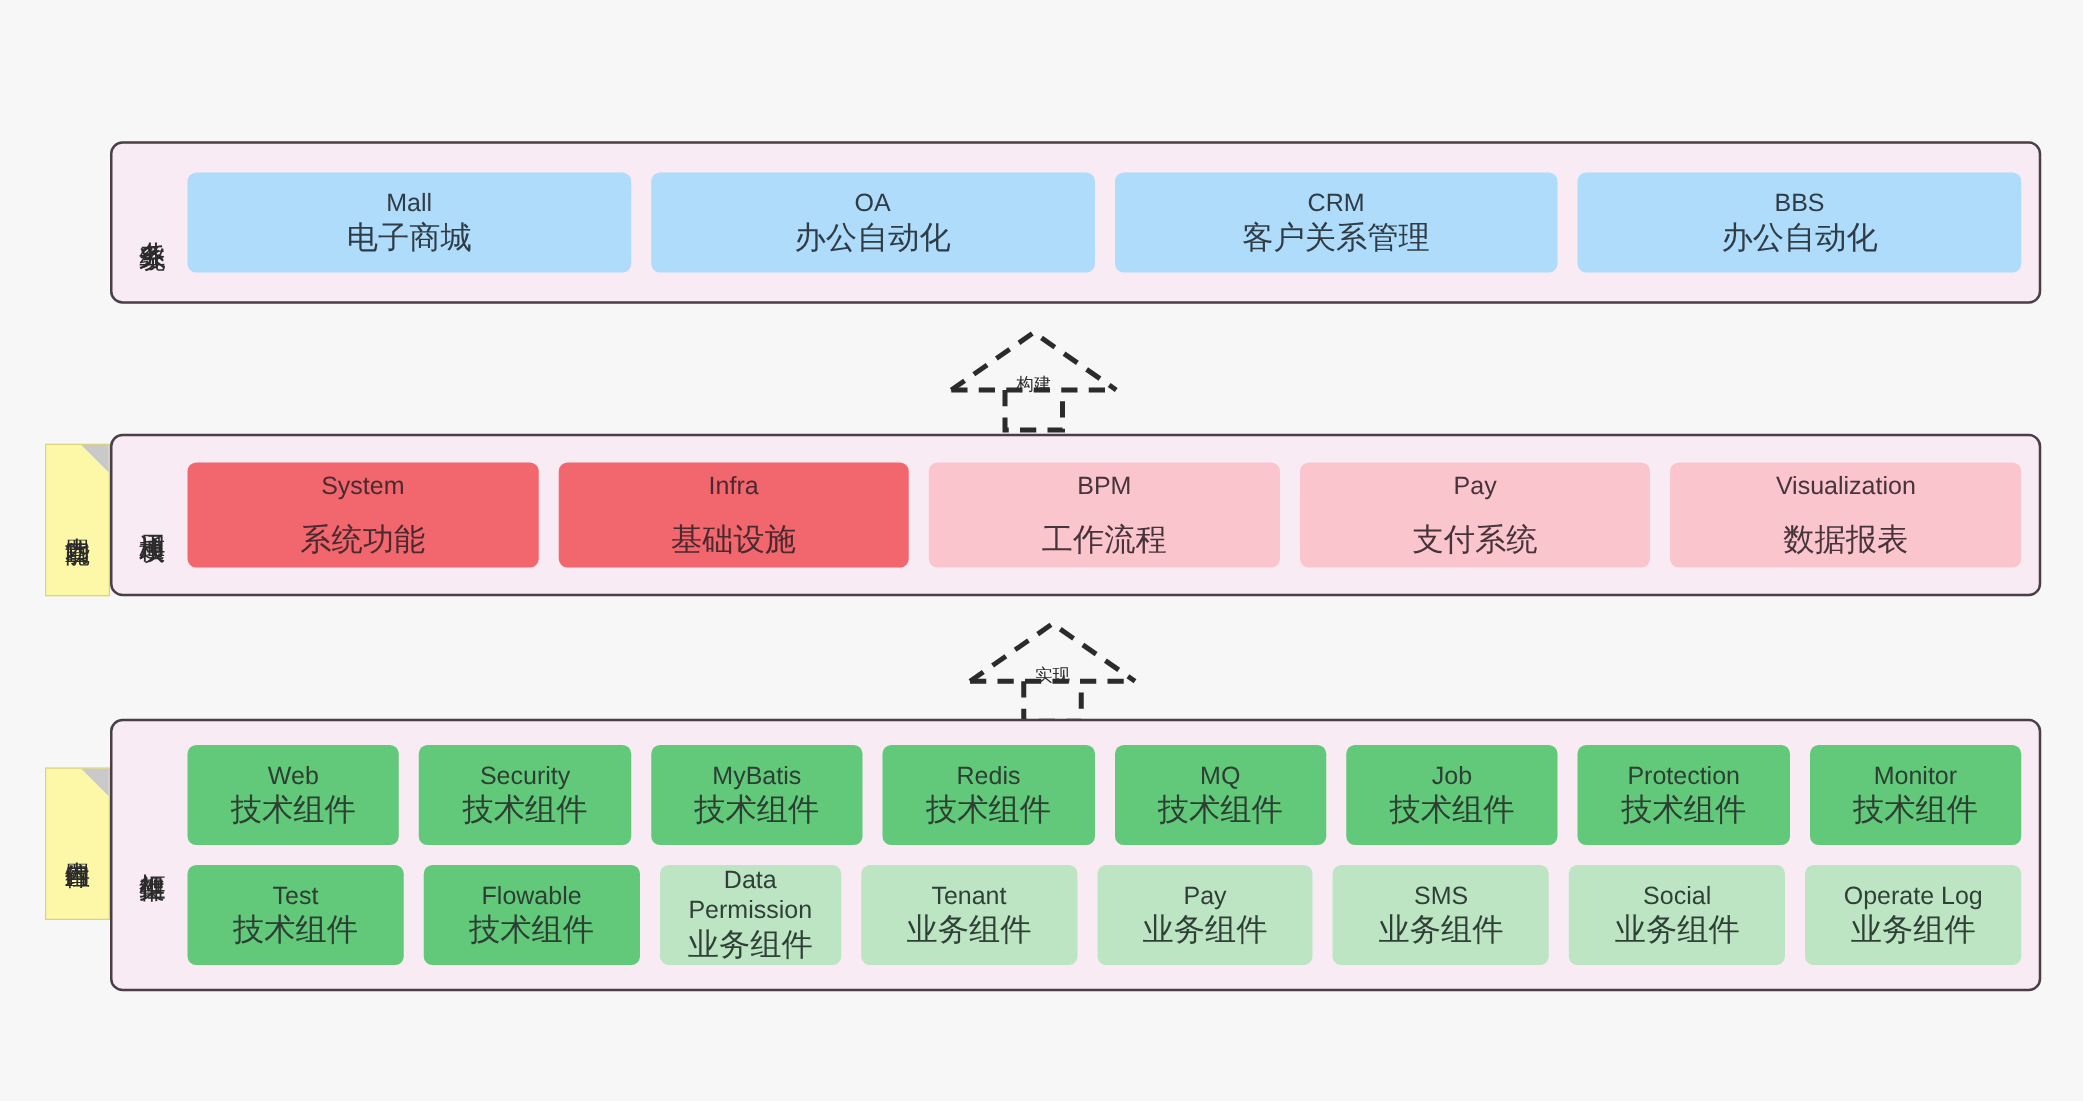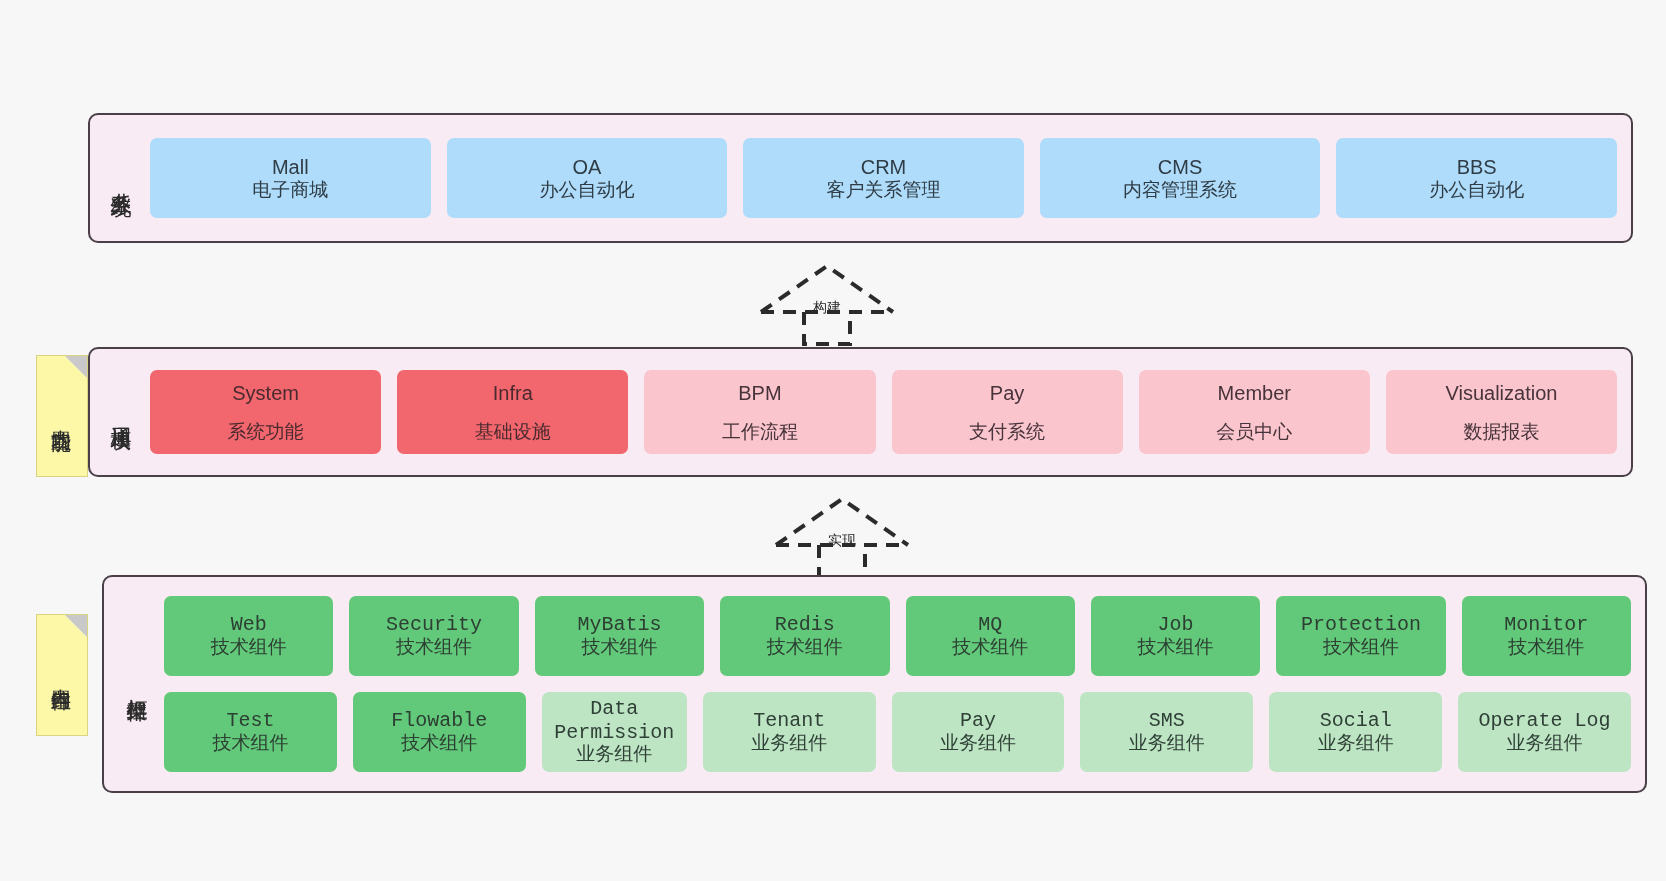--- a/index.html
+++ b/index.html
@@ -54,21 +54,21 @@
     border-radius:7px;
     display:flex;
     flex-direction:column;
     align-items:center;
     justify-content:center;
     box-sizing:border-box;
     text-align:center;
     line-height:1.2;
   }
   .cell .en{font-size:20px;}
-  .cell .cn{font-size:19px;}
+  .cell .cn{font-size:25px;}
   .cell.three .en{font-size:20px;line-height:1.18;}
 
   .h-biz{height:80px;}
   .h-mod{height:84px;gap:16px;}
   .h-fw{height:80px;}
 
   .c-blue{background:#aedcfa;color:#2f3c46;}
   .c-red{background:#f2666e;color:#4a2a2e;}
   .c-pink{background:#fac5cd;color:#47333a;}
   .c-green{background:#62c87a;color:#2c3f32;}
@@ -132,24 +132,20 @@
         </div>
         <div class="cell c-blue h-biz">
           <span class="en">OA</span>
           <span class="cn">办公自动化</span>
         </div>
         <div class="cell c-blue h-biz">
           <span class="en">CRM</span>
           <span class="cn">客户关系管理</span>
         </div>
         <div class="cell c-blue h-biz">
-          <span class="en">CMS</span>
-          <span class="cn">内容管理系统</span>
-        </div>
-        <div class="cell c-blue h-biz">
           <span class="en">BBS</span>
           <span class="cn">办公自动化</span>
         </div>
       </div>
     </div>
   </div>
 
   <div class="arrow" style="left:757px;top:262px;width:140px;height:84px;">
     <svg width="140" height="84" viewBox="0 0 140 84">
       <path d="M4 50 L70 4 L136 50" fill="none" stroke="#2b2b2b" stroke-width="4" stroke-dasharray="13,9" stroke-linecap="butt"></path>
@@ -178,24 +174,20 @@
         </div>
         <div class="cell c-pink h-mod">
           <span class="en">BPM</span>
           <span class="cn">工作流程</span>
         </div>
         <div class="cell c-pink h-mod">
           <span class="en">Pay</span>
           <span class="cn">支付系统</span>
         </div>
         <div class="cell c-pink h-mod">
-          <span class="en">Member</span>
-          <span class="cn">会员中心</span>
-        </div>
-        <div class="cell c-pink h-mod">
           <span class="en">Visualization</span>
           <span class="cn">数据报表</span>
         </div>
       </div>
     </div>
   </div>
 
   <div class="arrow" style="left:772px;top:495px;width:140px;height:84px;">
     <svg width="140" height="84" viewBox="0 0 140 84">
       <path d="M4 50 L70 4 L136 50" fill="none" stroke="#2b2b2b" stroke-width="4" stroke-dasharray="13,9" stroke-linecap="butt"></path>
@@ -203,21 +195,21 @@
       <path d="M47 50 L47 82 L93 82 L93 50" fill="none" stroke="#2b2b2b" stroke-width="4" stroke-dasharray="13,9"></path>
     </svg>
     <span class="alabel" style="top:37px;">实现</span>
   </div>
 
   <div class="note" style="left:36px;top:614px;width:52px;height:122px;">
     <span>内置组件</span>
     <span class="fold-edge"></span>
     <span class="fold"></span>
   </div>
-  <div class="layer" id="layer-framework" style="left:102px;top:575px;width:1545px;height:218px;font-family:Liberation Mono, monospace;">
+  <div class="layer" id="layer-framework" style="left:88px;top:575px;width:1545px;height:218px;">
     <div class="layer-title">框架组件</div>
     <div class="layer-body">
 
       <div class="row">
         <div class="cell c-green h-fw">
           <span class="en">Web</span>
           <span class="cn">技术组件</span>
         </div>
         <div class="cell c-green h-fw">
           <span class="en">Security</span>

